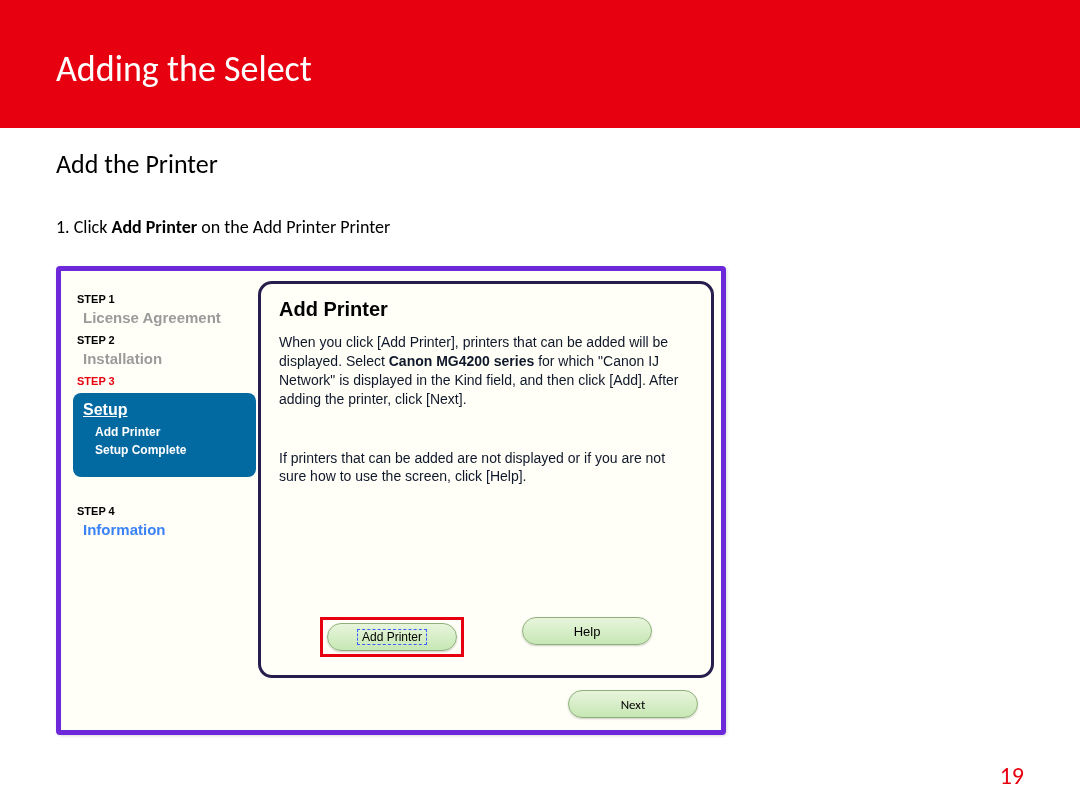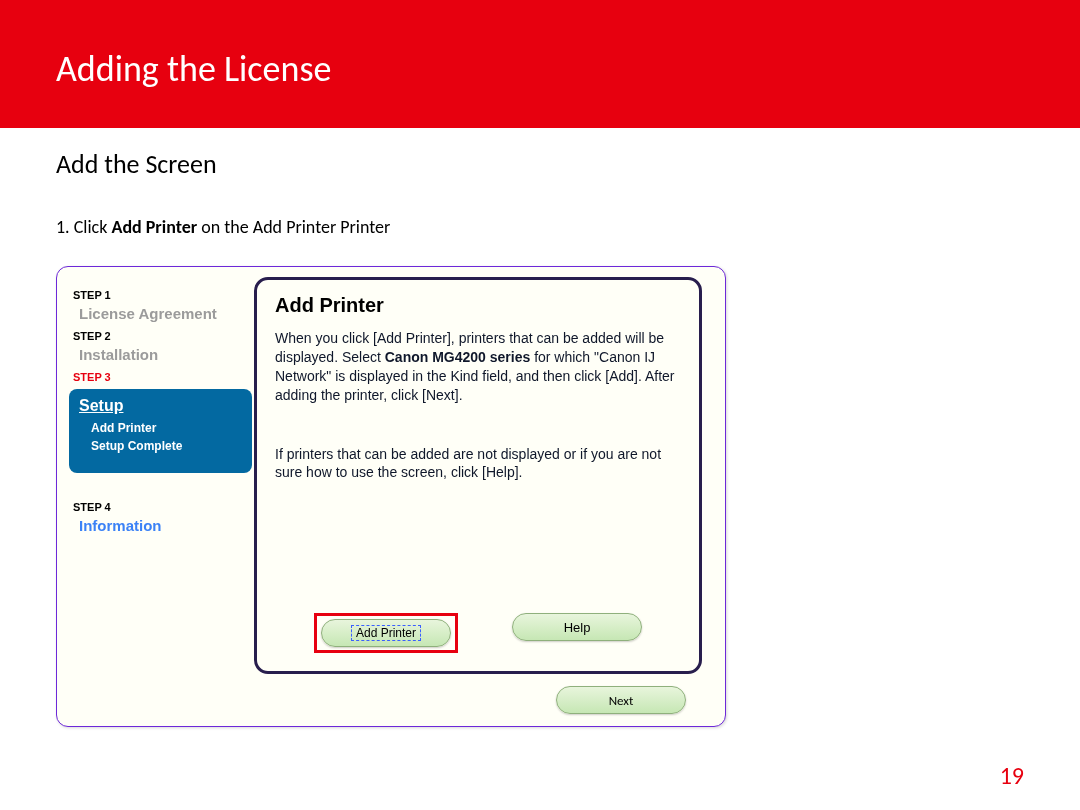--- a/index.html
+++ b/index.html
@@ -32,24 +32,24 @@
   .instruction {
     font-size: 18px;
     color: #000;
     margin-bottom: 28px;
   }
   .instruction .bold { font-weight: 700; }
 
   
   .screenshot {
     width: 670px;
-    border: 1px solid #6d28d9;
-    border-radius: 12px;
+    border: 5px solid #6d28d9;
+    border-radius: 4px;
     background: #fffff7;
-    padding: 6px 19px 12px 6px;
+    padding: 6px 3px 12px 6px;
     box-shadow: 1px 1px 3px rgba(0,0,0,0.15);
     position: relative;
   }
   .shot-body {
     display: flex;
     gap: 0;
     height: 405px;
     position: relative;
   }
 
@@ -173,25 +173,25 @@
     color: #e7000f;
     font-size: 24px;
   }
 </style>
 </head>
 <body>
 
 <div class="page">
 
   <div class="header-band">
-    <div class="header-title">Adding the License</div>
+    <div class="header-title">Adding the Select</div>
   </div>
 
   <div class="content">
-    <div class="section-heading">Add the Screen</div>
+    <div class="section-heading">Add the Printer</div>
 
     <div class="instruction">
       <span>1. Click </span><span class="bold">Add Printer</span><span> on the Add Printer Printer</span>
     </div>
 
     <div class="screenshot">
       <div class="shot-body">
 
         <div class="sidebar">
           <div class="step-label">STEP 1</div>

